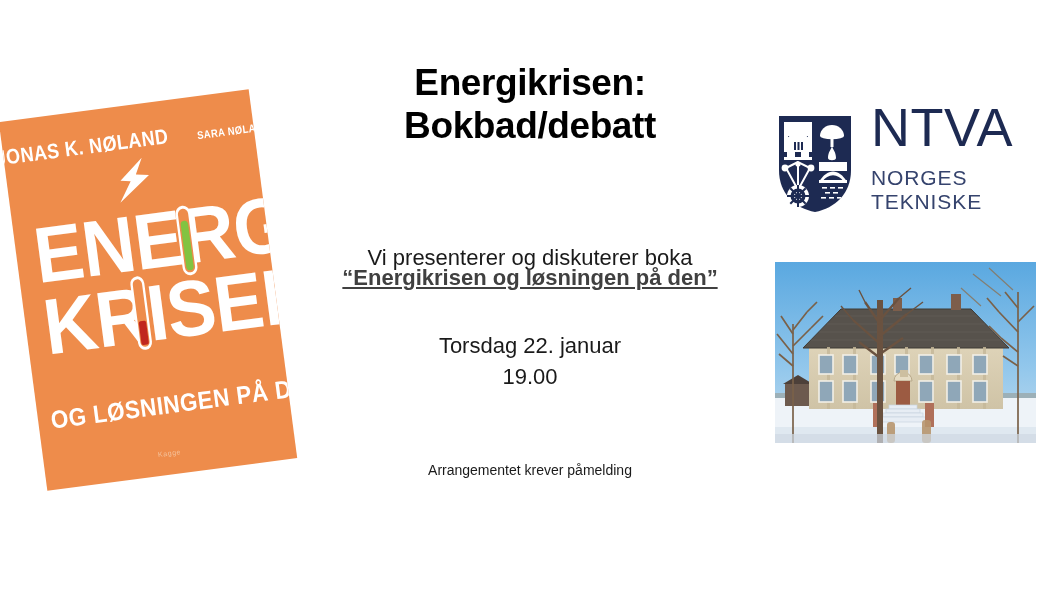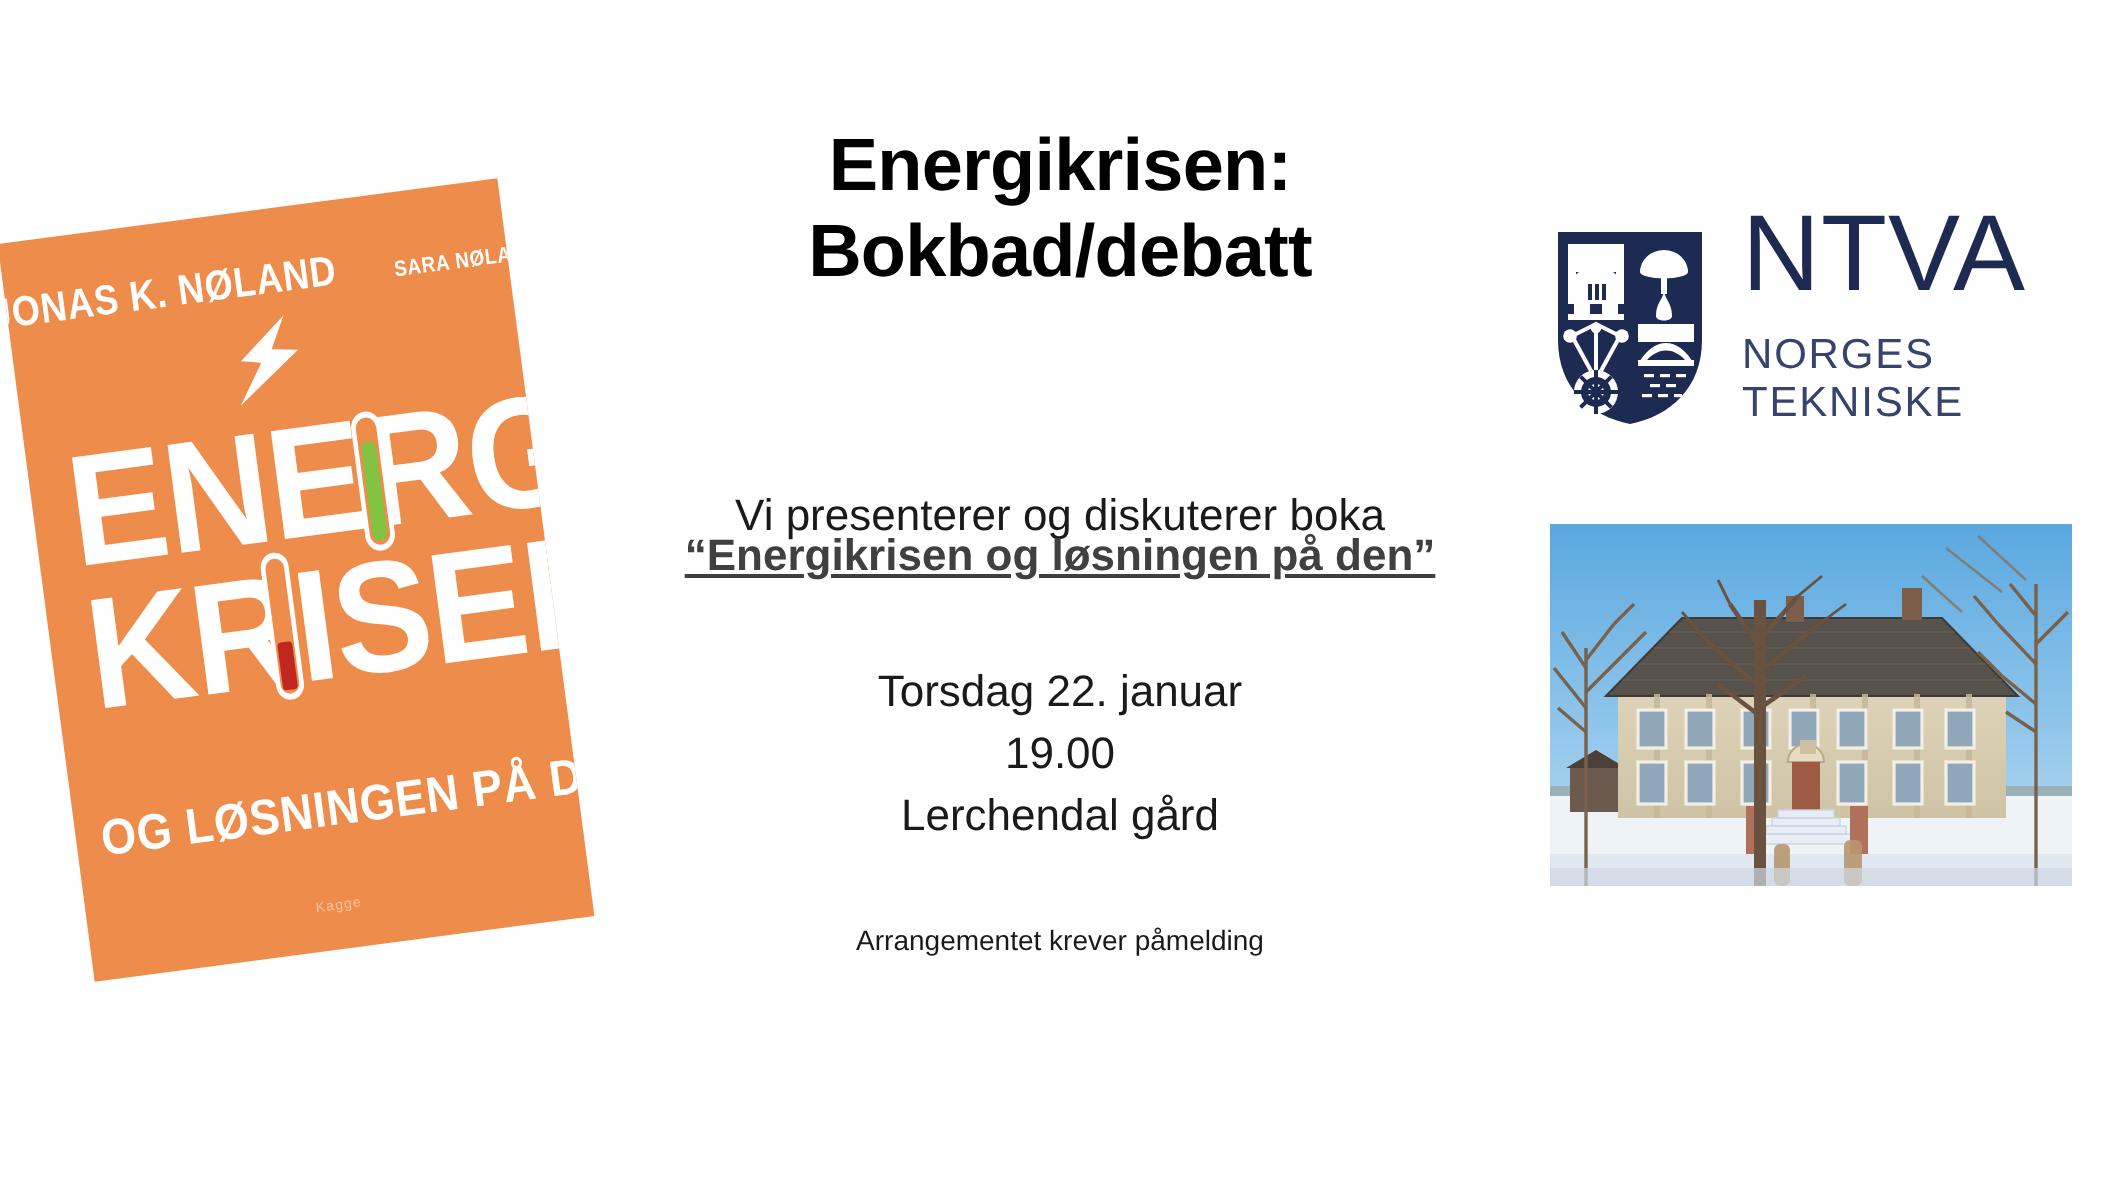--- a/index.html
+++ b/index.html
@@ -247,21 +247,20 @@
       <div>Bokbad/debatt</div>
     </div>
 
     <div id="event-subtitle">Vi presenterer og diskuterer boka</div>
 
     <div id="book-quote">“Energikrisen og løsningen på den”</div>
 
     <div id="details">
       <div>Torsdag 22. januar</div>
       <div>19.00</div>
-      <div>Lerchendal gård</div>
     </div>
 
     <div id="registration-note">Arrangementet krever påmelding</div>
   </div>
 
   <div id="ntva-logo">
 
     <svg id="ntva-shield" viewBox="0 0 76 100">
       <path d="M2 2 H74 V56 C74 80 58 94 38 98 C18 94 2 80 2 56 Z" fill="#1d2a52"></path>
 

